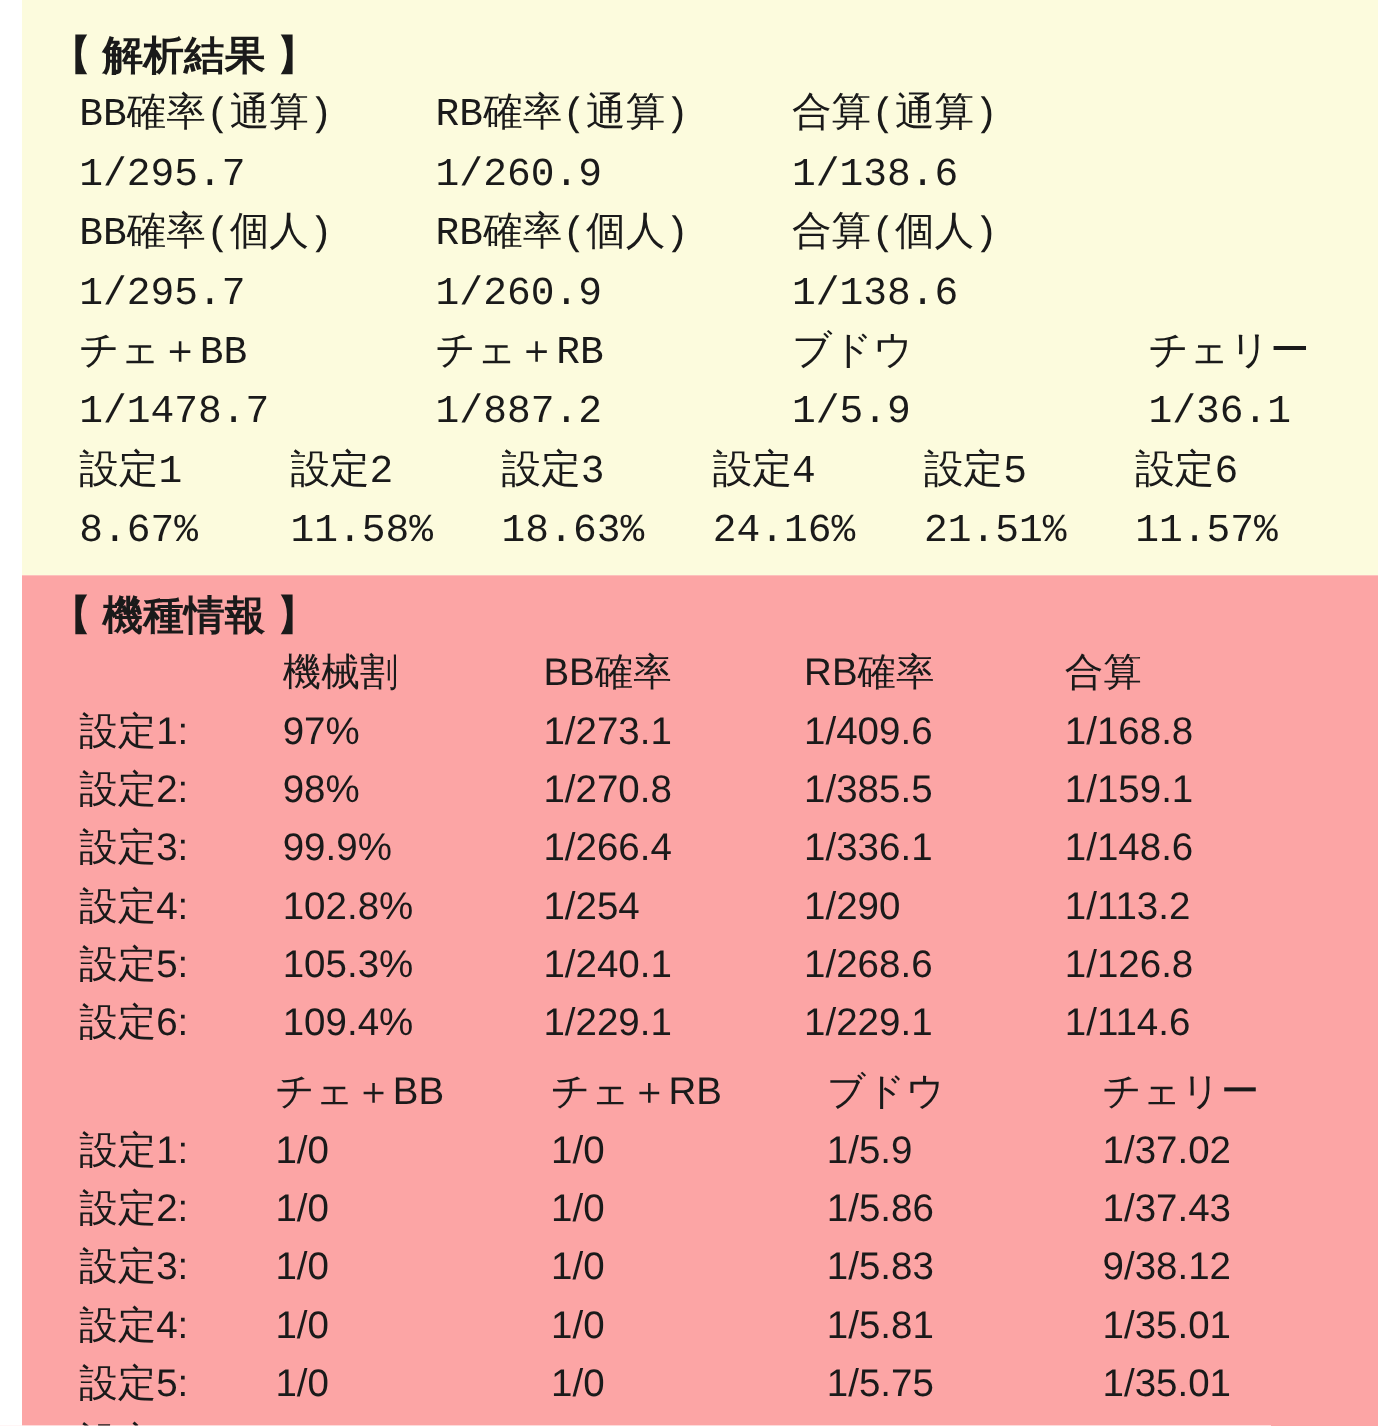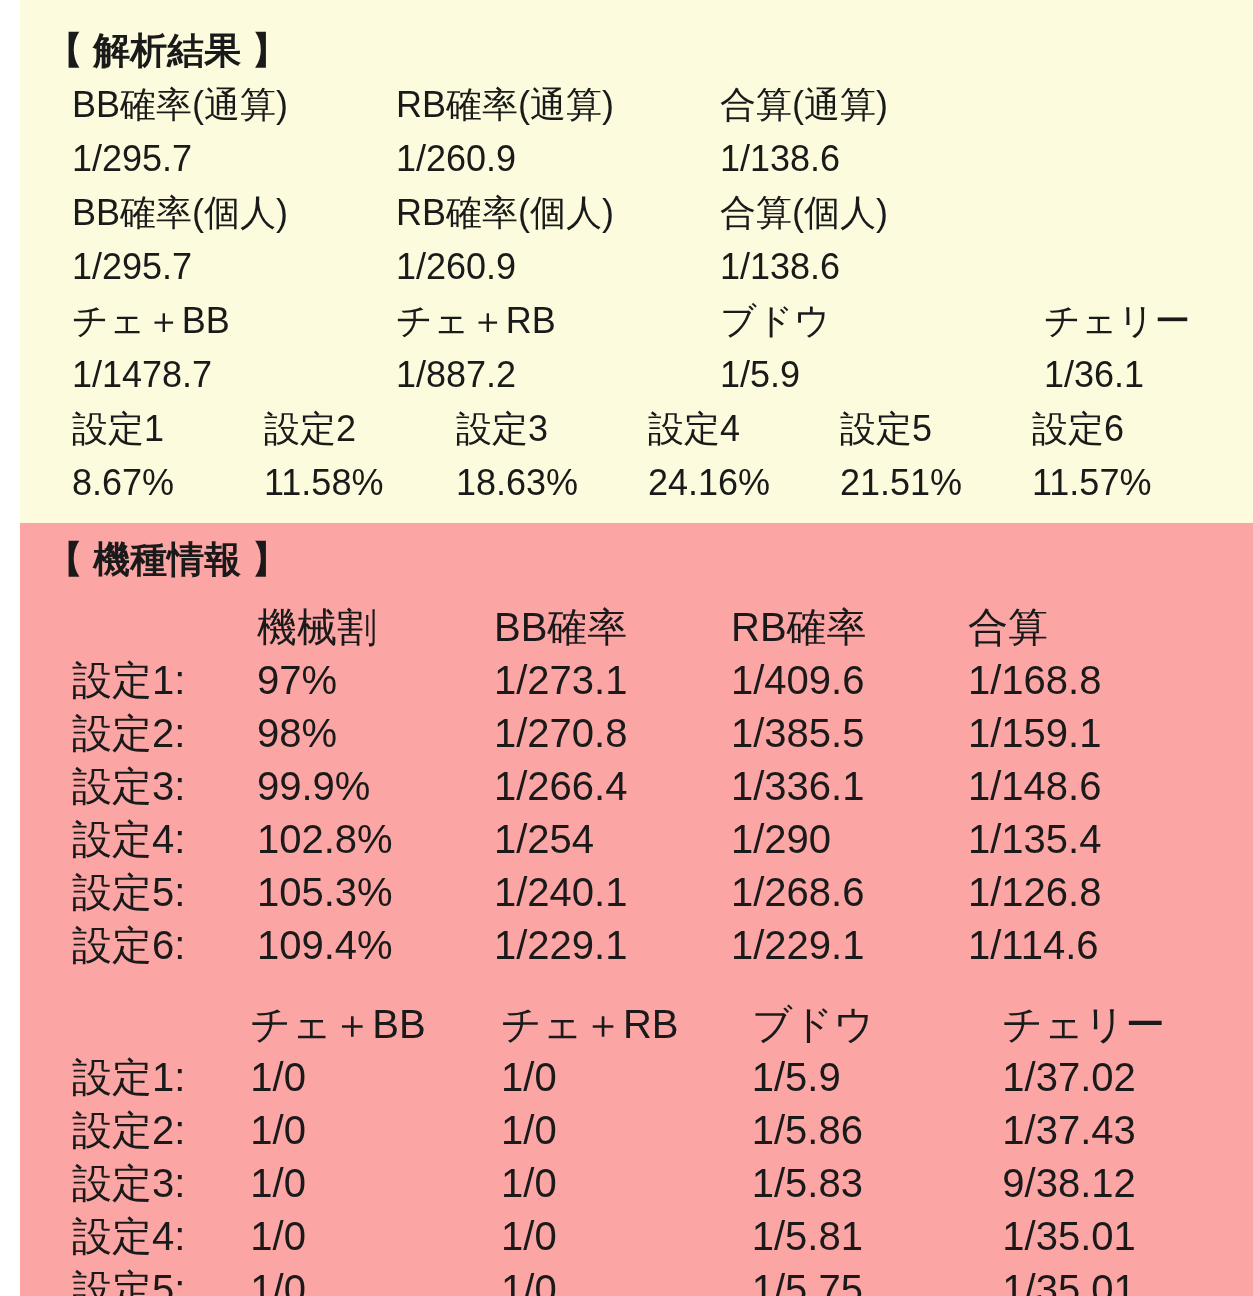--- a/index.html
+++ b/index.html
@@ -62,31 +62,30 @@
     font-size: 36px;
     line-height: 54px;
     white-space: nowrap;
     padding-left: 52px;
   }
   .row.labels { }
   .c3 > div { width: 324px; }
   .c4 > div { width: 324px; }
   .c4 > div:nth-child(4) { width: auto; }
 
-  .analysis-block { margin-top: 2px; }
+  .analysis-block { margin-top: 2px; font-family: Liberation Mono, monospace; }
 
   
   .row.settings-labels > div { width: 192px; }
   .row.settings-values > div { width: 192px; }
 
   
   .table {
     padding-left: 52px;
-    font-size: 40px;
-    margin-top: 16px;
+    font-size: 35px;
   }
   .trow {
     display: flex;
     align-items: baseline;
     line-height: 53px;
     white-space: nowrap;
   }
   .trow .lbl { width: 185px; }
   .trow .cell { width: 237px; }
   .trow.head .lbl { width: 185px; }
@@ -194,21 +193,21 @@
         <div class="cell">99.9%</div>
         <div class="cell">1/266.4</div>
         <div class="cell">1/336.1</div>
         <div class="cell">1/148.6</div>
       </div>
       <div class="trow">
         <div class="lbl">設定4:</div>
         <div class="cell">102.8%</div>
         <div class="cell">1/254</div>
         <div class="cell">1/290</div>
-        <div class="cell">1/135.4</div>
+        <div class="cell">1/113.2</div>
       </div>
       <div class="trow">
         <div class="lbl">設定5:</div>
         <div class="cell">105.3%</div>
         <div class="cell">1/240.1</div>
         <div class="cell">1/268.6</div>
         <div class="cell">1/126.8</div>
       </div>
       <div class="trow">
         <div class="lbl">設定6:</div>

